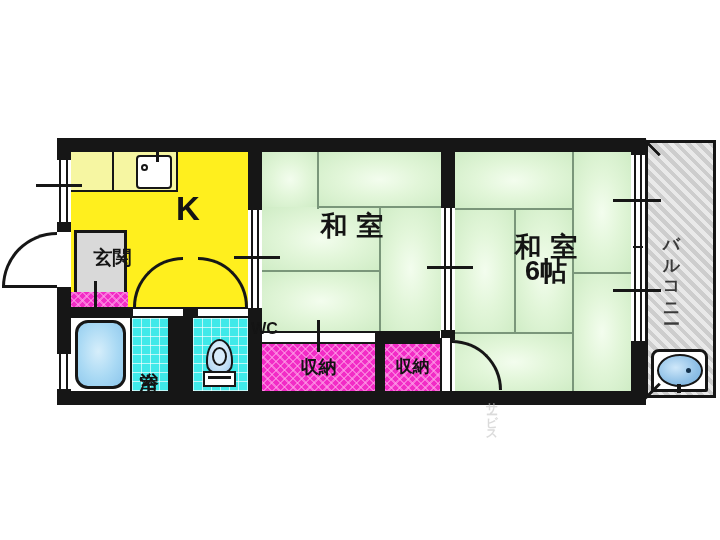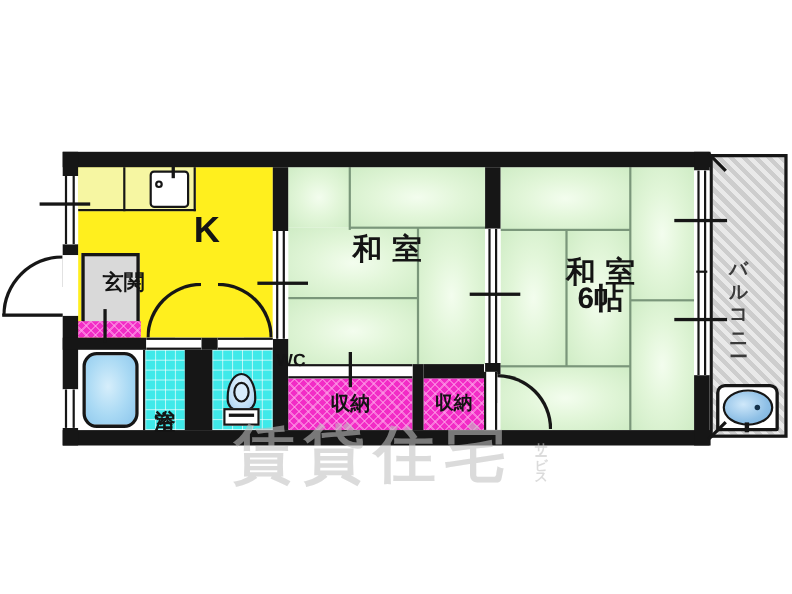--- a/index.html
+++ b/index.html
@@ -155,16 +155,15 @@
 
   <div class="lbl vert" style="left:140px;top:330px;height:56px;font-size:19px;">浴室</div>
 
   <div class="lbl" style="left:193px;top:321px;width:55px;font-size:16px;margin-left:44px;">WC</div>
 
   <div class="lbl" style="left:262px;top:358px;width:113px;font-size:18px;">収納</div>
   <div class="lbl" style="left:385px;top:358px;width:55px;font-size:17px;">収納</div>
 
   <div class="lbl vert" style="left:663px;top:212px;height:118px;font-size:17px;letter-spacing:3px;color:#3a3a3a;">バルコニー</div>
 
-  <div class="wm" style="left:212px;top:385px;font-size:56px;letter-spacing:8px;">賃貸住宅</div>
   <div class="wm vert" style="left:486px;top:394px;height:48px;font-size:12px;">サービス</div>
 
 </div>
 
 </body></html>

